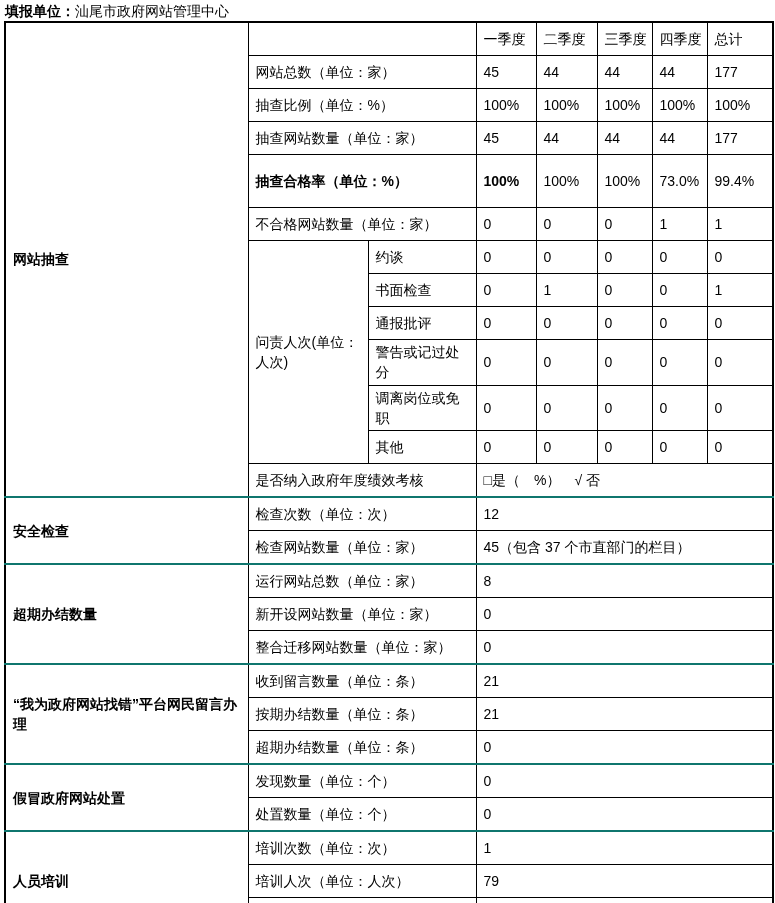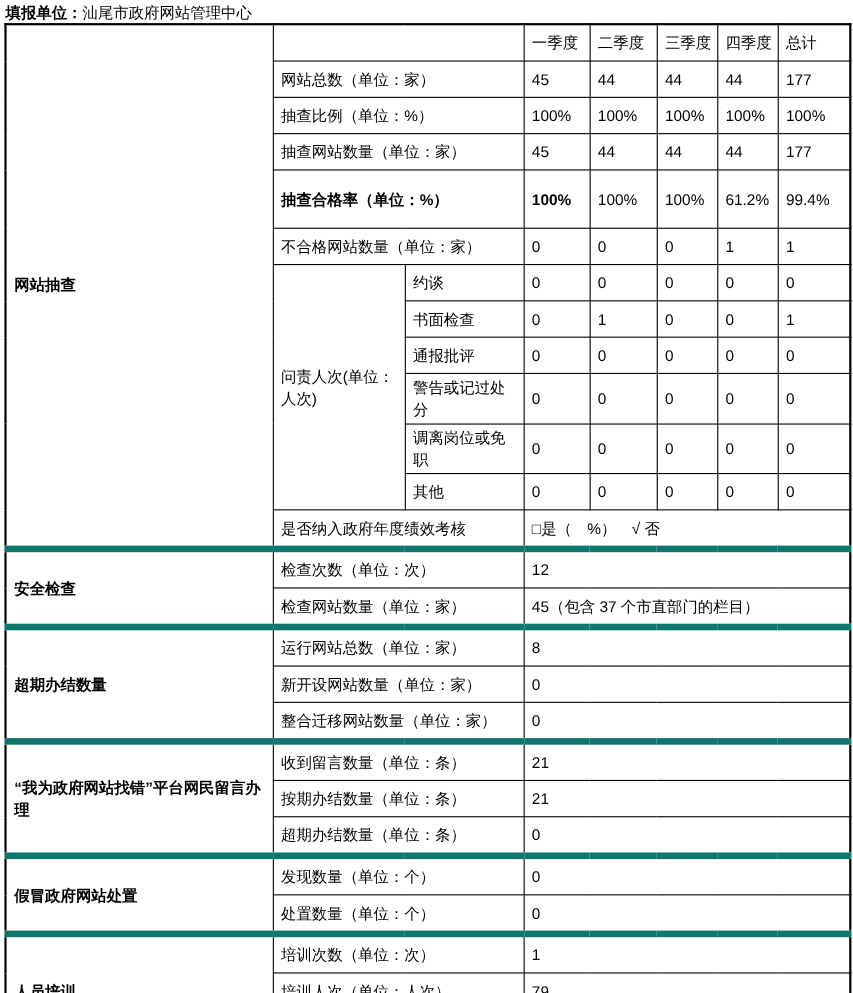--- a/index.html
+++ b/index.html
@@ -36,21 +36,21 @@
     padding: 2px 4px 2px 7px;
     height: 28px;
     vertical-align: middle;
     word-break: break-all;
     overflow: hidden;
   }
   td.cat { padding-left: 9px; font-weight: bold; }
   tr.tall td { height: 48px; }
   td.top { vertical-align: top; padding-top: 5px; }
   td.mid { vertical-align: middle; font-weight: bold; }
-  tr.sec td { border-top: 6px solid #0f766e; }
+  tr.sec td { border-top: 2px solid #0f766e; }
 </style>
 </head>
 <body>
 
 <div class="page">
 
   <div class="title"><span class="b">填报单位：</span><span>汕尾市政府网站管理中心</span></div>
 
   <table class="report">
     <colgroup>
@@ -100,21 +100,21 @@
         <td>44</td>
         <td>44</td>
         <td>177</td>
       </tr>
 
       <tr class="tall">
         <td colspan="2" class="mid">抽查合格率（单位：%）</td>
         <td class="mid">100%</td>
         <td class="top">100%</td>
         <td class="top">100%</td>
-        <td class="top">61.2%</td>
+        <td class="top">73.0%</td>
         <td class="top">99.4%</td>
       </tr>
 
       <tr>
         <td colspan="2">不合格网站数量（单位：家）</td>
         <td>0</td>
         <td>0</td>
         <td>0</td>
         <td>1</td>
         <td>1</td>

